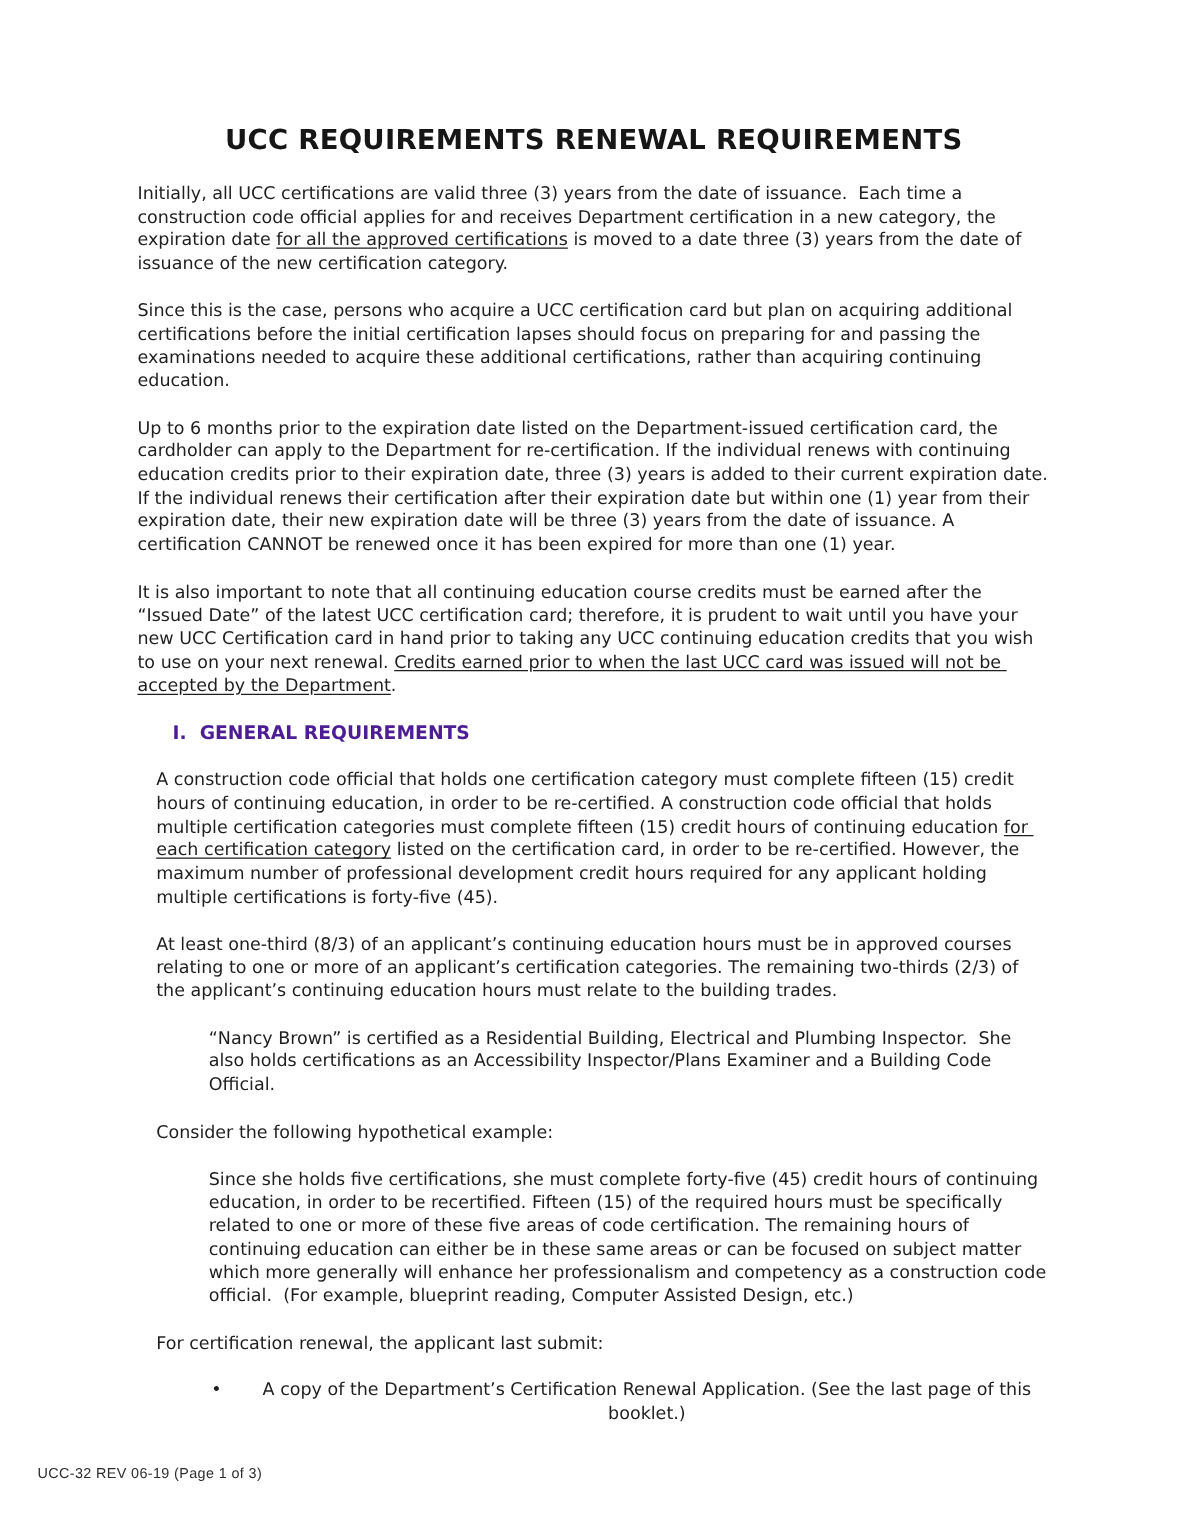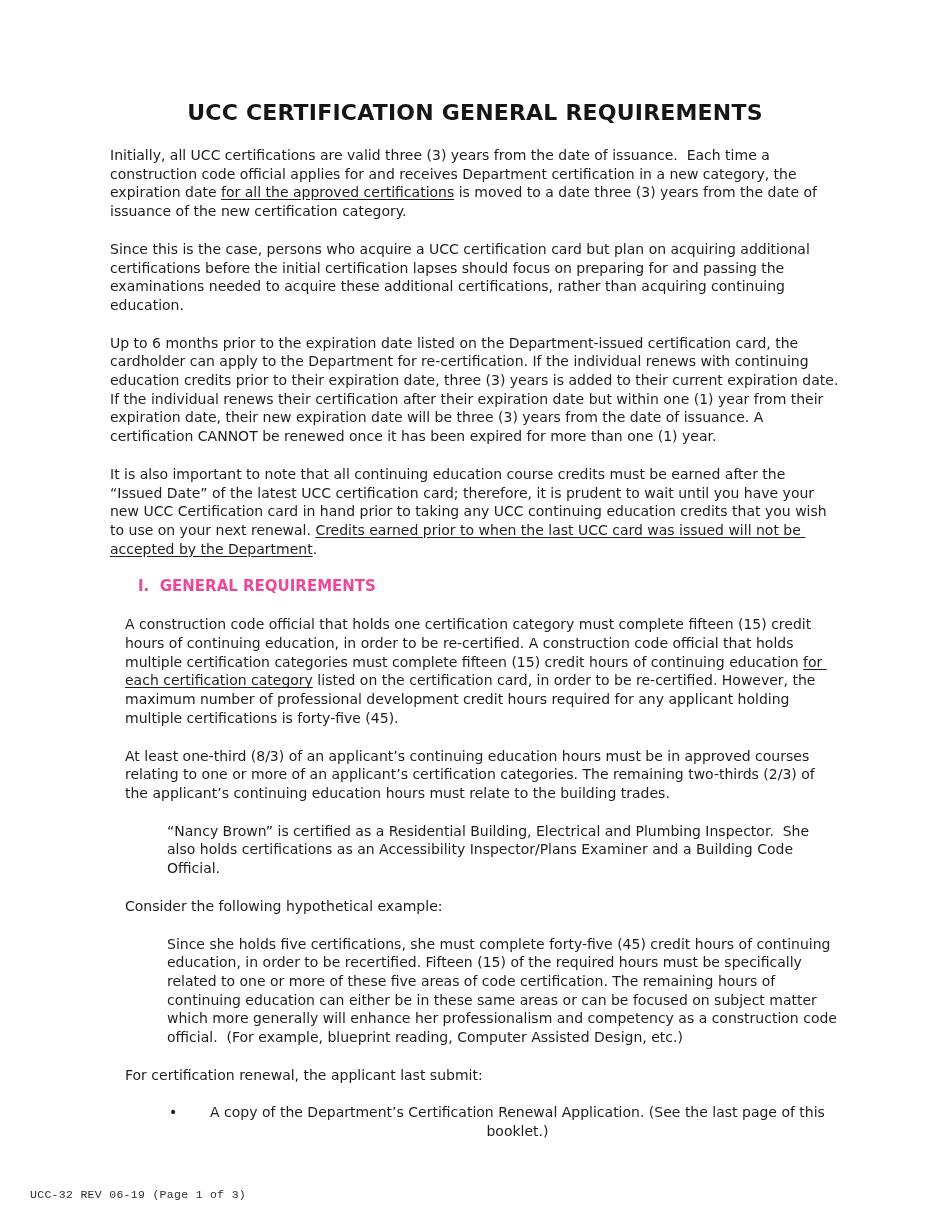--- a/index.html
+++ b/index.html
@@ -32,21 +32,21 @@
   }
   .para {
     font-size: 14px;
     line-height: 18.7px;
     margin: 0 0 19px 0;
     white-space: pre-wrap;
   }
   .section-heading {
     font-size: 15px;
     font-weight: bold;
-    color: #ec4899;
+    color: #4c1d95;
     margin: 0 0 20px 28px;
     white-space: pre-wrap;
   }
   .indent1 { margin-left: 15px; }
   .indent2 { margin-left: 57px; }
   .u { text-decoration: underline; text-underline-offset: 2px; }
   .bullet-row {
     display: flex;
     margin: 0 0 19px 57px;
     font-size: 14px;
@@ -55,34 +55,34 @@
   .bullet-marker {
     width: 26px;
     flex: 0 0 26px;
     text-align: left;
     padding-left: 2px;
   }
   .bullet-text { flex: 1; white-space: pre-wrap; text-align: center; }
   .page-footer {
     position: absolute;
     left: 30px;
-    bottom: 29px;
-    font-family: Liberation Mono, monospace;
+    bottom: 45px;
+    font-family: Liberation Sans, sans-serif;
     font-size: 11.5px;
     color: #2e2e2e;
     letter-spacing: 0.3px;
   }
 </style>
 </head>
 <body>
 
 <div class="page">
   <div class="content">
 
-    <h1 class="doc-title">UCC CERTIFICATION GENERAL REQUIREMENTS</h1>
+    <h1 class="doc-title">UCC REQUIREMENTS RENEWAL REQUIREMENTS</h1>
 
     <p class="para"><span>Initially, all UCC certifications are valid three (3) years from the date of issuance.  Each time a construction code official applies for and receives Department certification in a new category, the expiration date </span><span class="u">for all the approved certifications</span><span> is moved to a date three (3) years from the date of issuance of the new certification category.</span></p>
 
     <p class="para"><span>Since this is the case, persons who acquire a UCC certification card but plan on acquiring additional certifications before the initial certification lapses should focus on preparing for and passing the examinations needed to acquire these additional certifications, rather than acquiring continuing education.</span></p>
 
     <p class="para"><span>Up to 6 months prior to the expiration date listed on the Department-issued certification card, the cardholder can apply to the Department for re-certification. If the individual renews with continuing education credits prior to their expiration date, three (3) years is added to their current expiration date. If the individual renews their certification after their expiration date but within one (1) year from their expiration date, their new expiration date will be three (3) years from the date of issuance. A certification CANNOT be renewed once it has been expired for more than one (1) year.</span></p>
 
     <p class="para"><span>It is also important to note that all continuing education course credits must be earned after the “Issued Date” of the latest UCC certification card; therefore, it is prudent to wait until you have your new UCC Certification card in hand prior to taking any UCC continuing education credits that you wish to use on your next renewal. </span><span class="u">Credits earned prior to when the last UCC card was issued will not be accepted by the Department</span><span>.</span></p>
 
     <h2 class="section-heading">I.  GENERAL REQUIREMENTS</h2>

